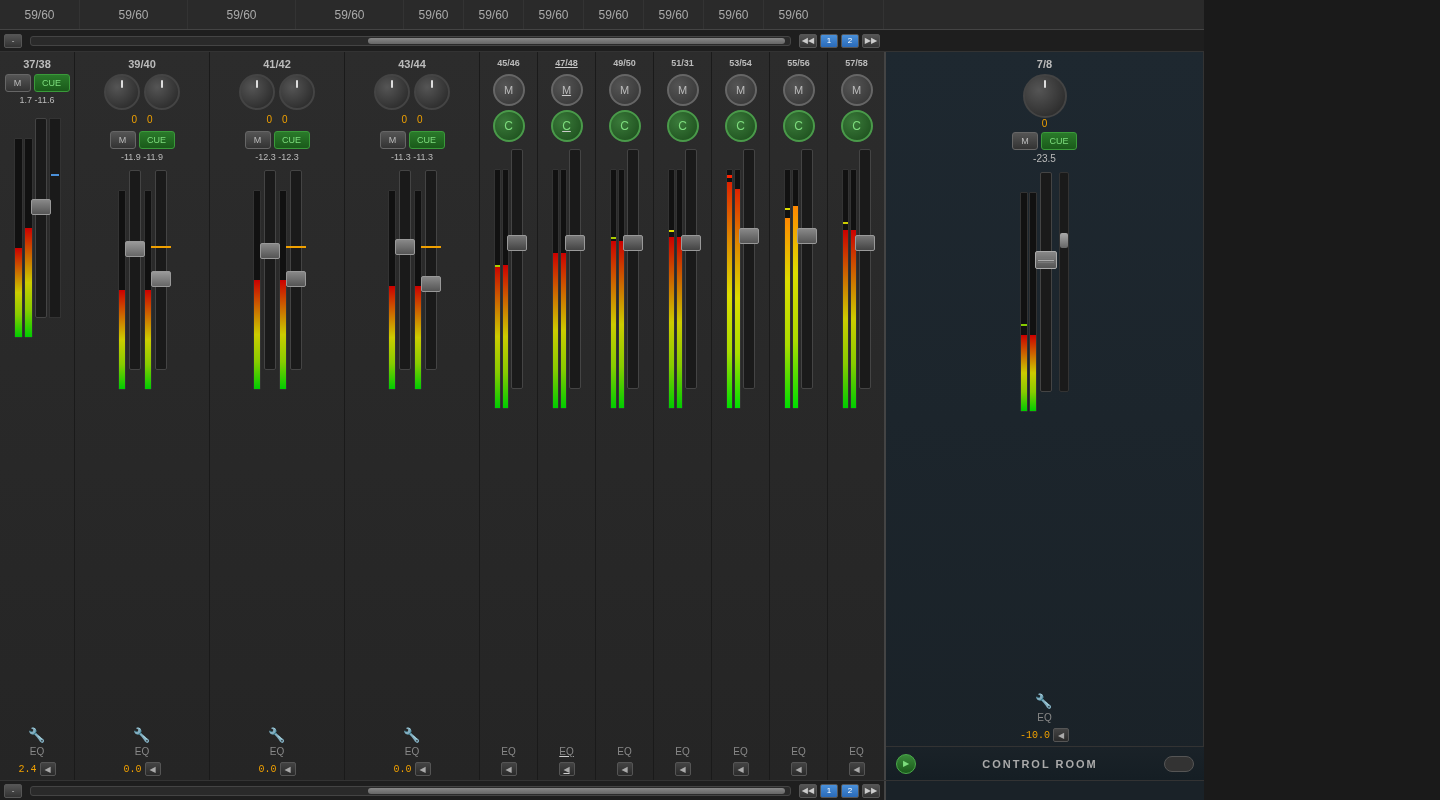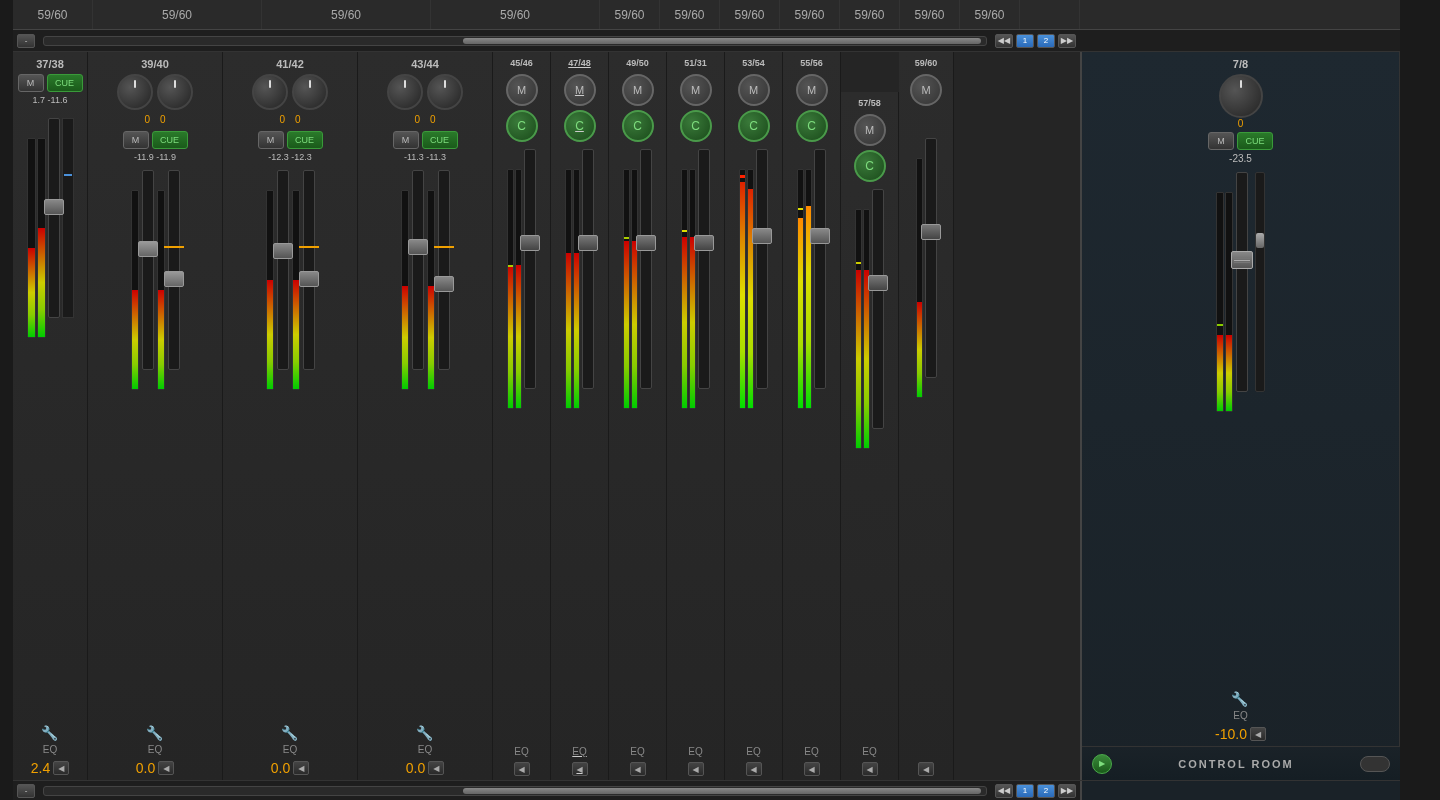--- a/index.html
+++ b/index.html
@@ -9,22 +9,21 @@
       width: 1440px;
       height: 800px;
       overflow: hidden;
       color: #ccc;
     }
 
     .main-container {
       display: flex;
       flex-direction: column;
       height: 800px;
-      width: 1400px;
-      padding-left: 13px;
+      width: 1204px;
     }
 
     
     .top-bar {
       display: flex;
       background: #2a2a2a;
       border-bottom: 1px solid #444;
       height: 30px;
     }
 
@@ -260,22 +259,23 @@
 
     .bottom-value-row {
       display: flex;
       align-items: center;
       justify-content: center;
       gap: 3px;
       margin-top: 3px;
     }
 
     .bottom-value {
-      font-size: 14px;
+      font-size: 10px;
       color: #f0a000;
+      font-family: Liberation Mono, monospace;
     }
 
     .small-arrow-btn {
       width: 16px;
       height: 14px;
       background: linear-gradient(to bottom, #444, #2a2a2a);
       border: 1px solid #555;
       border-radius: 2px;
       display: flex;
       align-items: center;
@@ -865,21 +865,21 @@
               <div class="fader-handle" style="top:78px; background:linear-gradient(to bottom,#888,#555);"></div>
             </div>
           </div>
         </div>
         <div class="eq-label">EQ</div>
         <div style="display:flex; justify-content:center; margin-top:3px;">
           <div class="small-arrow-btn">◀</div>
         </div>
       </div>
 
-      <div class="channel-strip" style="min-width:58px; display:flex; flex-direction:column;margin-top:40px;">
+      <div class="channel-strip" style="min-width:58px; display:flex; flex-direction:column;">
         <div class="channel-label" style="font-size:9px;">57/58</div>
         <div class="m-round-btn" style="margin:2px auto;">M</div>
         <div class="c-btn" style="margin:2px auto;">C</div>
         <div style="flex:1; display:flex; justify-content:center; gap:2px; margin-top:5px;">
           <div style="display:flex; gap:1px; height:260px; align-items:flex-end;">
             <div class="meter-bar" style="height:240px; width:7px;">
               <div class="meter-fill" style="height:75%;"></div>
               <div style="position:absolute; top:22%; width:100%; height:2px; background:#cccc00;"></div>
             </div>
             <div class="meter-bar" style="height:240px; width:7px;">

